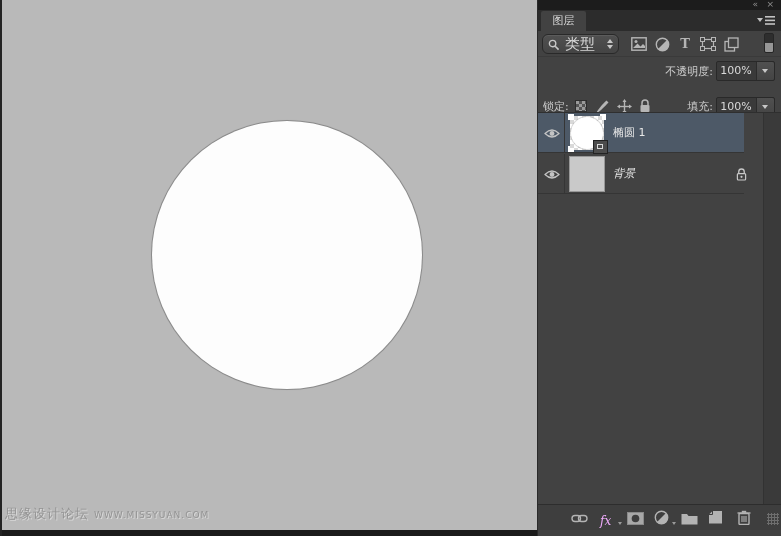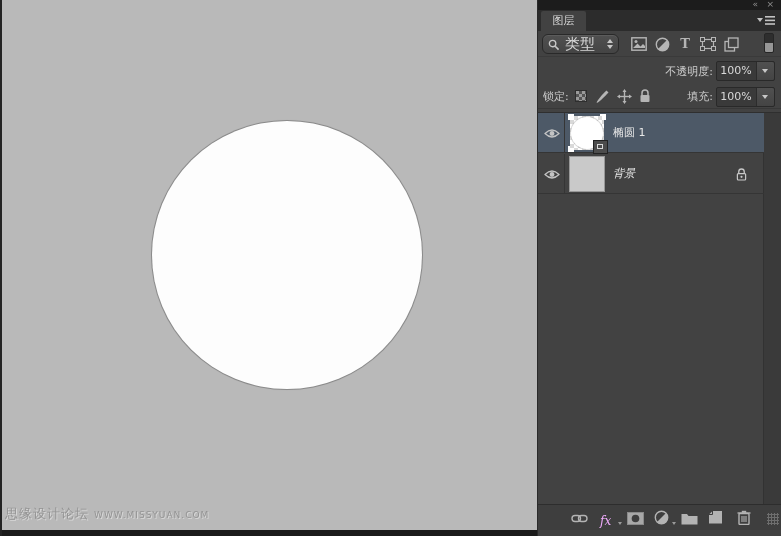--- a/index.html
+++ b/index.html
@@ -34,21 +34,21 @@
   .chrome-close { right:5px; }
   .tab-bar { position:absolute; left:0; top:10px; width:100%; height:21px; background:#2c2c2c; }
   .tab { position:absolute; left:3px; top:1px; width:45px; height:20px; background:#424242;
          border-radius:2px 2px 0 0; color:#d8d8d8; font-size:11px; line-height:20px; text-align:center; }
   .panel-menu { position:absolute; right:6px; top:5px; width:18px; height:11px; }
 
   
   .row { position:absolute; left:0; width:100%; }
   .filter-row { top:31px; height:26px; border-bottom:1px solid #3a3a3a; }
   .blend-row  { top:58px; height:27px; }
-  .lock-row   { top:84px; height:25px; border-bottom:1px solid #383838; }
+  .lock-row   { top:94px; height:25px; border-bottom:1px solid #383838; }
 
   .dropdown {
     position:absolute; height:20px; background:linear-gradient(#505050,#444);
     border:1px solid #292929; border-radius:6px; color:#d6d6d6; font-size:15px;
     box-shadow:inset 0 1px 0 rgba(255,255,255,.07);
   }
   .kind-dd { left:4px; top:3px; width:77px; }
   .blend-dd { left:4px; top:3px; width:118px; }
   .dd-text { position:absolute; left:22px; top:0; line-height:19px; }
   .blend-dd .dd-text { left:8px; }
@@ -74,21 +74,21 @@
                      linear-gradient(45deg,#555 25%,transparent 25%,transparent 75%,#555 75%);
     background-position:0 0,3px 3px; background-size:6px 6px; border:1px solid #2e2e2e; }
   .toggle-switch { position:absolute; right:7px; top:2px; width:10px; height:20px; border:1px solid #262626; border-radius:2px;
     background:linear-gradient(#2e2e2e 0 50%, #969696 50% 100%); }
 
   
   .layers-list { position:absolute; left:0; top:112px; width:100%; height:392px;
                  background:#424242; border-top:1px solid #2f2f2f; }
   .scroll-gutter { position:absolute; right:0; top:0; width:18px; height:100%;
                    background:#3a3a3a; border-left:1px solid #323232; }
-  .layer-row { position:absolute; left:0; width:226px; height:40px; border-bottom:1px solid #353535;text-align:center; }
+  .layer-row { position:absolute; left:0; width:206px; height:40px; border-bottom:1px solid #353535;text-align:center; }
   .layer-row.selected { background:#4d5967; }
   .eye-cell { position:absolute; left:0; top:0; width:27px; height:100%; border-right:1px solid #353535; }
   .eye-cell svg { position:absolute; left:6px; top:15px; }
   .thumb { position:absolute; left:32px; top:3px; width:34px; height:34px; }
   .thumb-shape { background-color:#fff;
     background-image:linear-gradient(45deg,#d9d9d9 25%,transparent 25%,transparent 75%,#d9d9d9 75%),
                      linear-gradient(45deg,#d9d9d9 25%,transparent 25%,transparent 75%,#d9d9d9 75%);
     background-position:0 0,4px 4px; background-size:8px 8px; }
   .thumb-circle { position:absolute; left:1px; top:1px; width:32px; height:32px; border-radius:50%;
                   background:#fff; box-shadow:0 0 0 1px rgba(160,160,160,.4); }

